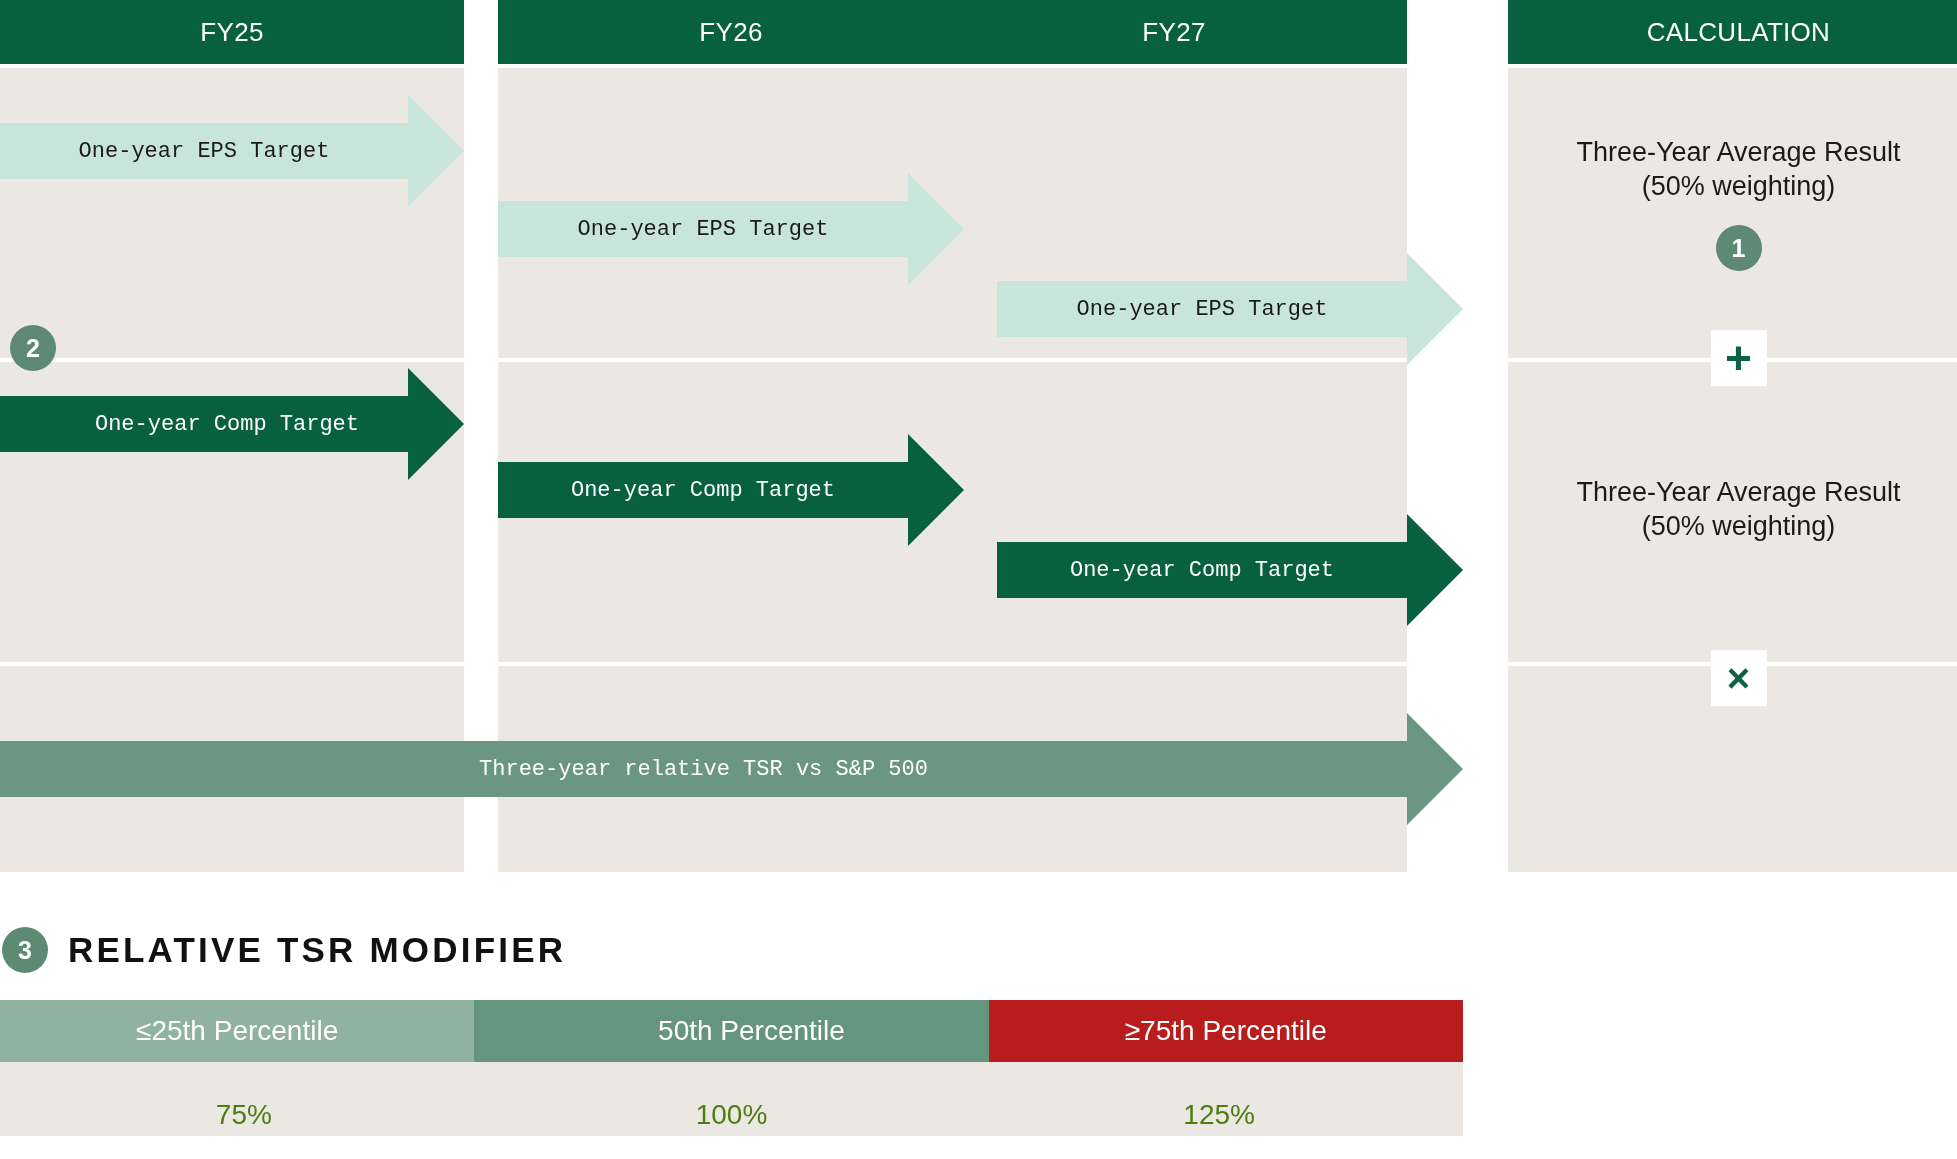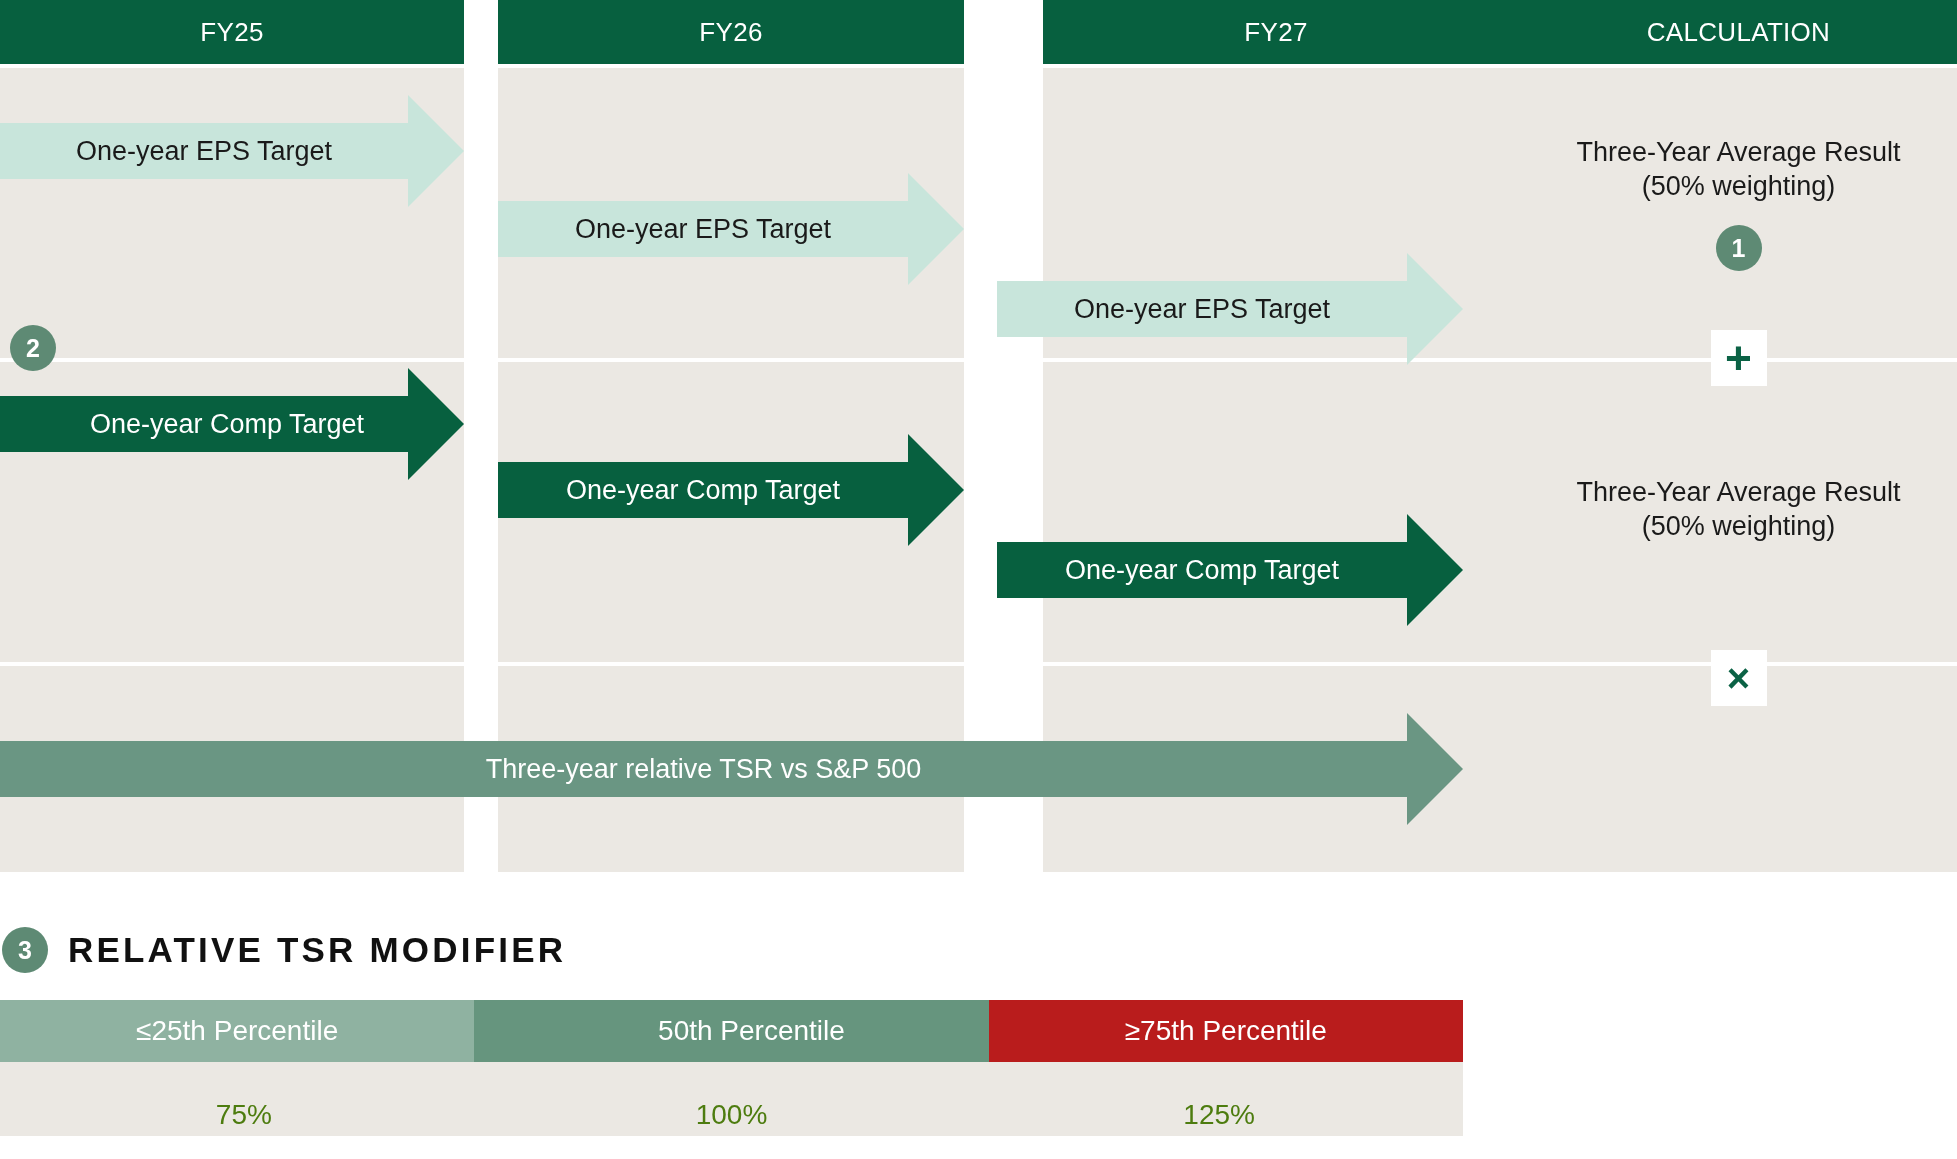--- a/index.html
+++ b/index.html
@@ -24,21 +24,21 @@
     height: 872px;
   }
 
   .col {
     position: absolute;
     top: 0;
     bottom: 0;
   }
   .col-fy25 { left: 0;    width: 464px; }
   .col-fy26 { left: 498px; width: 466px; }
-  .col-fy27 { left: 1043px; width: 466px; }
+  .col-fy27 { left: 941px; width: 466px; }
   .col-calc { left: 1496px; width: 461px; margin-left: 12px; }
 
   .col-head {
     position: absolute;
     left: 0; right: 0; top: 0;
     height: 64px;
     background: #07603F;
     color: #ffffff;
     font-size: 26px;
     display: flex;
@@ -78,22 +78,23 @@
     width: 0;
     height: 0;
     border-top: 56px solid transparent;
     border-bottom: 56px solid transparent;
   }
   .arrow .lbl {
     position: relative;
     z-index: 3;
     width: 100%;
     text-align: center;
-    font-size: 27px;
+    font-size: 22px;
     white-space: nowrap;
+    font-family: Liberation Mono, monospace;
   }
 
   
   .a-eps .shaft { background: #C8E5DB; }
   .a-eps .head  { border-left: 56px solid #C8E5DB; }
   .a-eps .lbl   { color: #1a1a1a; }
 
   .a-comp .shaft { background: #07603F; }
   .a-comp .head  { border-left: 56px solid #07603F; }
   .a-comp .lbl   { color: #ffffff; }

